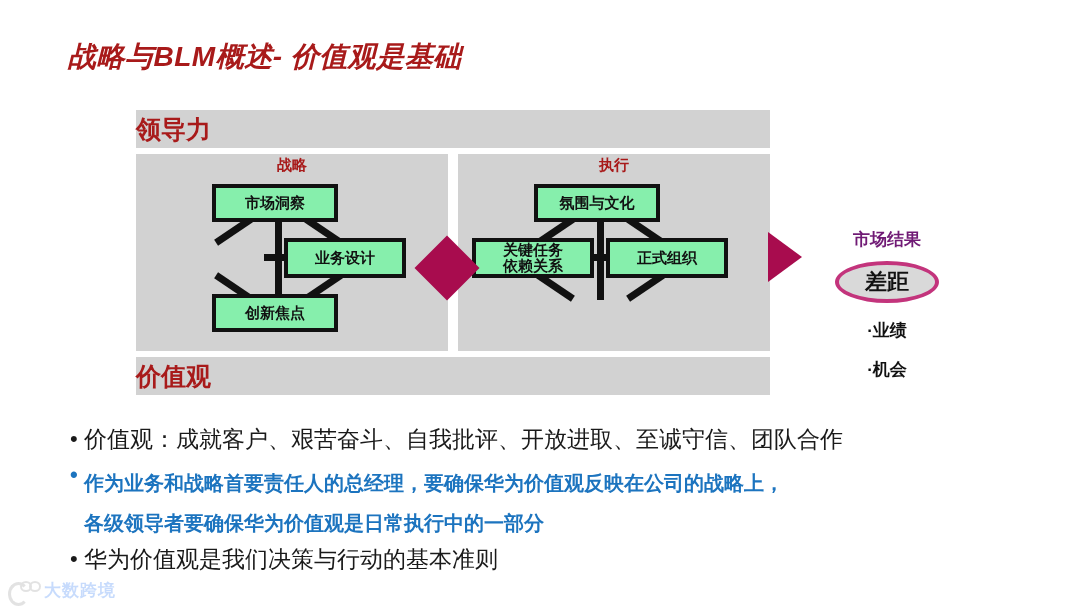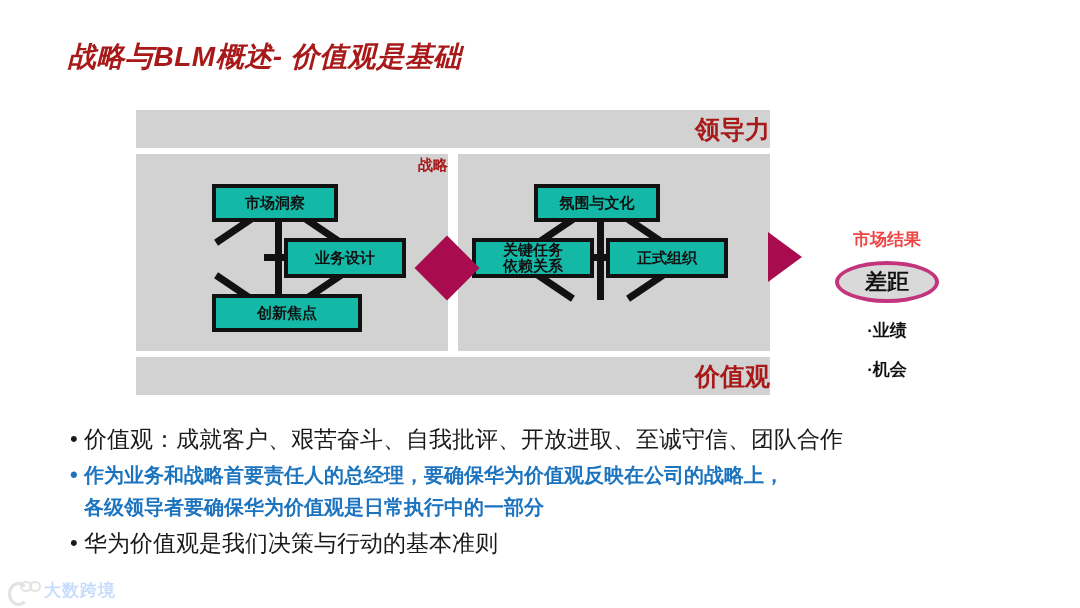--- a/index.html
+++ b/index.html
@@ -35,21 +35,21 @@
     left: 136px;
     top: 110px;
     width: 634px;
     height: 285px;
   }
   .band {
     position: absolute;
     left: 0;
     width: 634px;
     background: #D2D2D2;
-    text-align: right;
+    text-align: left;
     color: #A81A1A;
     font-weight: bold;
     font-size: 25px;
     line-height: 38px;
   }
   #leadership-band { top: 0; height: 38px; }
   #values-band { top: 247px; height: 38px; }
 
   .panel {
     position: absolute;
@@ -57,46 +57,46 @@
     height: 197px;
     background: #D2D2D2;
   }
   #strategy-panel { left: 0; width: 312px; }
   #execution-panel { left: 322px; width: 312px; }
 
   .panel-title {
     position: absolute;
     top: 2px;
     width: 100%;
-    text-align: right;
+    text-align: center;
     color: #A81A1A;
     font-weight: bold;
     font-size: 15px;
   }
 
   
   .node {
     position: absolute;
-    background: #14b8a6;
+    background: #86efac;
     border: 4px solid #111111;
     box-sizing: border-box;
     display: flex;
     align-items: center;
     justify-content: center;
     text-align: center;
     font-weight: bold;
     font-size: 15px;
     color: #111111;
     line-height: 1.08;
     z-index: 3;
   }
   .node-top    { left: 76px; top: 30px;  width: 126px; height: 38px; }
   .node-left   { left: 14px; top: 84px;  width: 122px; height: 40px; }
   .node-right  { left: 148px;top: 84px;  width: 122px; height: 40px; }
-  .node-bottom { left: 76px; top: 140px; width: 150px; height: 38px; }
+  .node-bottom { left: 76px; top: 140px; width: 126px; height: 38px; }
 
   
   .conn {
     position: absolute;
     background: #111111;
     z-index: 1;
   }
   .conn-v { width: 7px; }
   .conn-h { height: 7px; }
   .conn-d { width: 7px; transform-origin: center; }
@@ -130,21 +130,21 @@
   #result-block {
     position: absolute;
     left: 812px;
     top: 228px;
     width: 150px;
     text-align: center;
   }
   #result-title {
     font-size: 17px;
     font-weight: bold;
-    color: #ef4444;
+    color: #701a75;
     white-space: nowrap;
   }
   #gap-oval {
     margin: 10px auto 0;
     width: 96px;
     height: 34px;
     border: 4px solid #C3347C;
     border-radius: 50%;
     background: #D9D9D9;
     display: flex;
@@ -185,21 +185,21 @@
   }
   .bullet-plain .bullet-dot,
   .bullet-plain .bullet-text { color: #1a1a1a; }
   .bullet-accent .bullet-dot,
   .bullet-accent .bullet-text {
     color: #1C74BF;
     font-weight: bold;
     line-height: 32px;
   }
   .bullet-accent .bullet-text { font-size: 20px; }
-  .bullet-line2 { display: block; }
+  .bullet-line2 { display: block; margin-top: 8px; }
 
   
   #watermark {
     position: absolute;
     left: 8px;
     bottom: 6px;
     display: flex;
     align-items: center;
     opacity: 0.28;
     pointer-events: none;
@@ -253,20 +253,21 @@
     <div class="conn conn-d" style="left:184px; top:56px; height:42px; transform:rotate(-56deg);"></div>
     <div class="conn conn-d" style="left:94px; top:112px; height:42px; transform:rotate(-56deg);"></div>
     <div class="conn conn-d" style="left:184px; top:112px; height:42px; transform:rotate(56deg);"></div>
 
     <div class="node node-top">市场洞察</div>
     <div class="node node-right">业务设计</div>
     <div class="node node-bottom">创新焦点</div>
   </div>
 
   <div class="panel" id="execution-panel">
+    <div class="panel-title">执行</div>
 
     <div class="conn conn-v" style="left:139px; top:62px; height:84px;"></div>
     <div class="conn conn-h" style="left:128px; top:100px; width:28px;"></div>
     <div class="conn conn-d" style="left:94px; top:56px; height:42px; transform:rotate(56deg);"></div>
     <div class="conn conn-d" style="left:184px; top:56px; height:42px; transform:rotate(-56deg);"></div>
     <div class="conn conn-d" style="left:94px; top:112px; height:42px; transform:rotate(-56deg);"></div>
     <div class="conn conn-d" style="left:184px; top:112px; height:42px; transform:rotate(56deg);"></div>
 
     <div class="node node-top">氛围与文化</div>
     <div class="node node-left">

